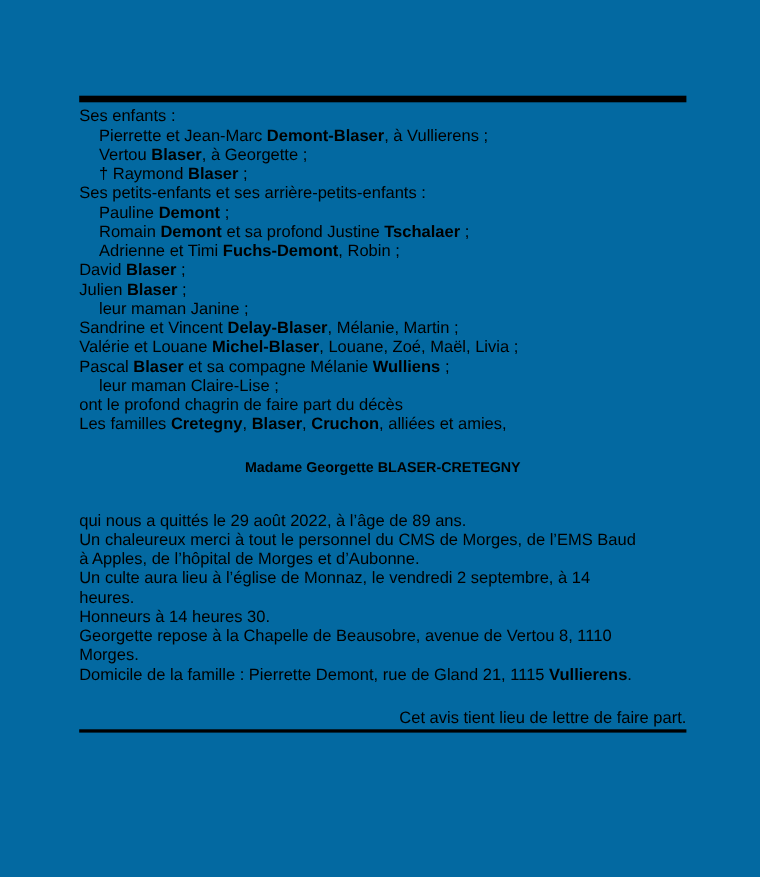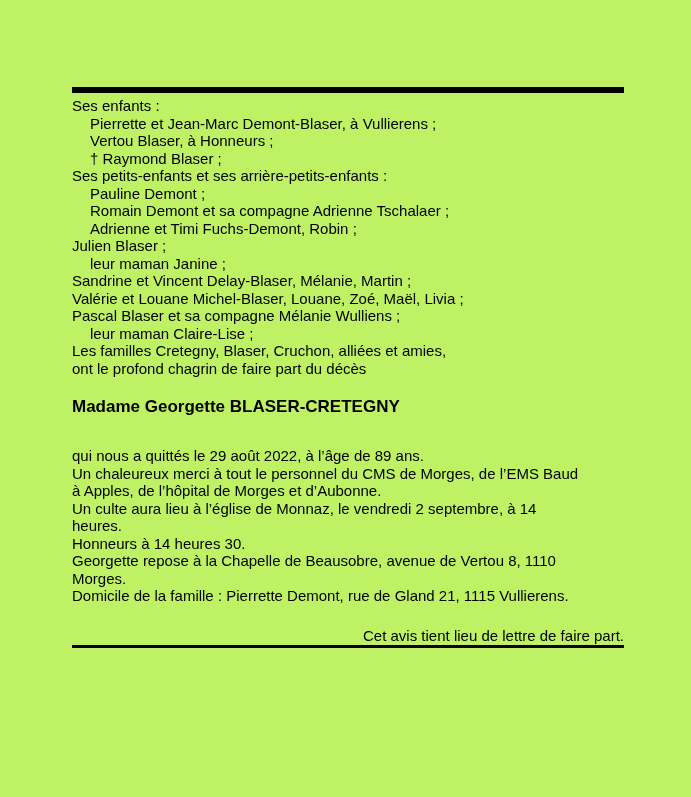--- a/index.html
+++ b/index.html
@@ -5,21 +5,21 @@
   * { margin: 0; padding: 0; box-sizing: border-box; }
   html, body {
     background: #ffffff;
     font-family: "Liberation Sans", "DejaVu Sans", sans-serif;
     color: #000000;
   }
   .page {
     position: relative;
     width: 691px;
     height: 797px;
-    background: #bef264;
+    background: #0369a1;
     overflow: hidden;
   }
   .notice {
     position: absolute;
     left: 72px;
     top: 87px;
     width: 552px;
   }
   .top-rule {
     height: 6px;
@@ -32,59 +32,60 @@
     margin-top: 1px;
   }
   .text-line {
     font-size: 15px;
     line-height: 17.5px;
     white-space: nowrap;
   }
   .text-line.indented {
     padding-left: 18px;
   }
-  .bold { font-weight: normal; }
+  .bold { font-weight: bold; }
   .deceased-title {
-    text-align: left;
+    text-align: center;
     font-weight: bold;
-    font-size: 17px;
+    font-size: 13px;
     line-height: 22px;
     margin-top: 19px;
     margin-bottom: 29px;
   }
   .closing-line {
     text-align: right;
     font-size: 15px;
     line-height: 17.5px;
     margin-top: 22px;
   }
 </style>
 </head>
 <body>
 
 <div class="page">
   <div class="notice">
     <div class="top-rule"></div>
     <div class="family-block">
         <div class="text-line"><span>Ses enfants :</span></div>
         <div class="text-line indented"><span>Pierrette et Jean-Marc </span><span class="bold">Demont-Blaser</span><span>, à Vullierens ;</span></div>
-        <div class="text-line indented"><span>Vertou </span><span class="bold">Blaser</span><span>, à Honneurs ;</span></div>
+        <div class="text-line indented"><span>Vertou </span><span class="bold">Blaser</span><span>, à Georgette ;</span></div>
         <div class="text-line indented"><span>† Raymond </span><span class="bold">Blaser</span><span> ;</span></div>
         <div class="text-line"><span>Ses petits-enfants et ses arrière-petits-enfants :</span></div>
         <div class="text-line indented"><span>Pauline </span><span class="bold">Demont</span><span> ;</span></div>
-        <div class="text-line indented"><span>Romain </span><span class="bold">Demont</span><span> et sa compagne Adrienne </span><span class="bold">Tschalaer</span><span> ;</span></div>
+        <div class="text-line indented"><span>Romain </span><span class="bold">Demont</span><span> et sa profond Justine </span><span class="bold">Tschalaer</span><span> ;</span></div>
         <div class="text-line indented"><span>Adrienne et Timi </span><span class="bold">Fuchs-Demont</span><span>, Robin ;</span></div>
+        <div class="text-line"><span>David </span><span class="bold">Blaser</span><span> ;</span></div>
         <div class="text-line"><span>Julien </span><span class="bold">Blaser</span><span> ;</span></div>
         <div class="text-line indented"><span>leur maman Janine ;</span></div>
         <div class="text-line"><span>Sandrine et Vincent </span><span class="bold">Delay-Blaser</span><span>, Mélanie, Martin ;</span></div>
         <div class="text-line"><span>Valérie et Louane </span><span class="bold">Michel-Blaser</span><span>, Louane, Zoé, Maël, Livia ;</span></div>
         <div class="text-line"><span>Pascal </span><span class="bold">Blaser</span><span> et sa compagne Mélanie </span><span class="bold">Wulliens</span><span> ;</span></div>
         <div class="text-line indented"><span>leur maman Claire-Lise ;</span></div>
+        <div class="text-line"><span>ont le profond chagrin de faire part du décès</span></div>
         <div class="text-line"><span>Les familles </span><span class="bold">Cretegny</span><span>, </span><span class="bold">Blaser</span><span>, </span><span class="bold">Cruchon</span><span>, alliées et amies,</span></div>
-        <div class="text-line"><span>ont le profond chagrin de faire part du décès</span></div>
       </div>
     <div class="deceased-title">Madame Georgette BLASER-CRETEGNY</div>
     <div class="details-block">
         <div class="text-line"><span>qui nous a quittés le 29 août 2022, à l’âge de 89 ans.</span></div>
         <div class="text-line"><span>Un chaleureux merci à tout le personnel du CMS de Morges, de l’EMS Baud</span></div>
         <div class="text-line"><span>à Apples, de l’hôpital de Morges et d’Aubonne.</span></div>
         <div class="text-line"><span>Un culte aura lieu à l’église de Monnaz, le vendredi 2 septembre, à 14</span></div>
         <div class="text-line"><span>heures.</span></div>
         <div class="text-line"><span>Honneurs à 14 heures 30.</span></div>
         <div class="text-line"><span>Georgette repose à la Chapelle de Beausobre, avenue de Vertou 8, 1110</span></div>

